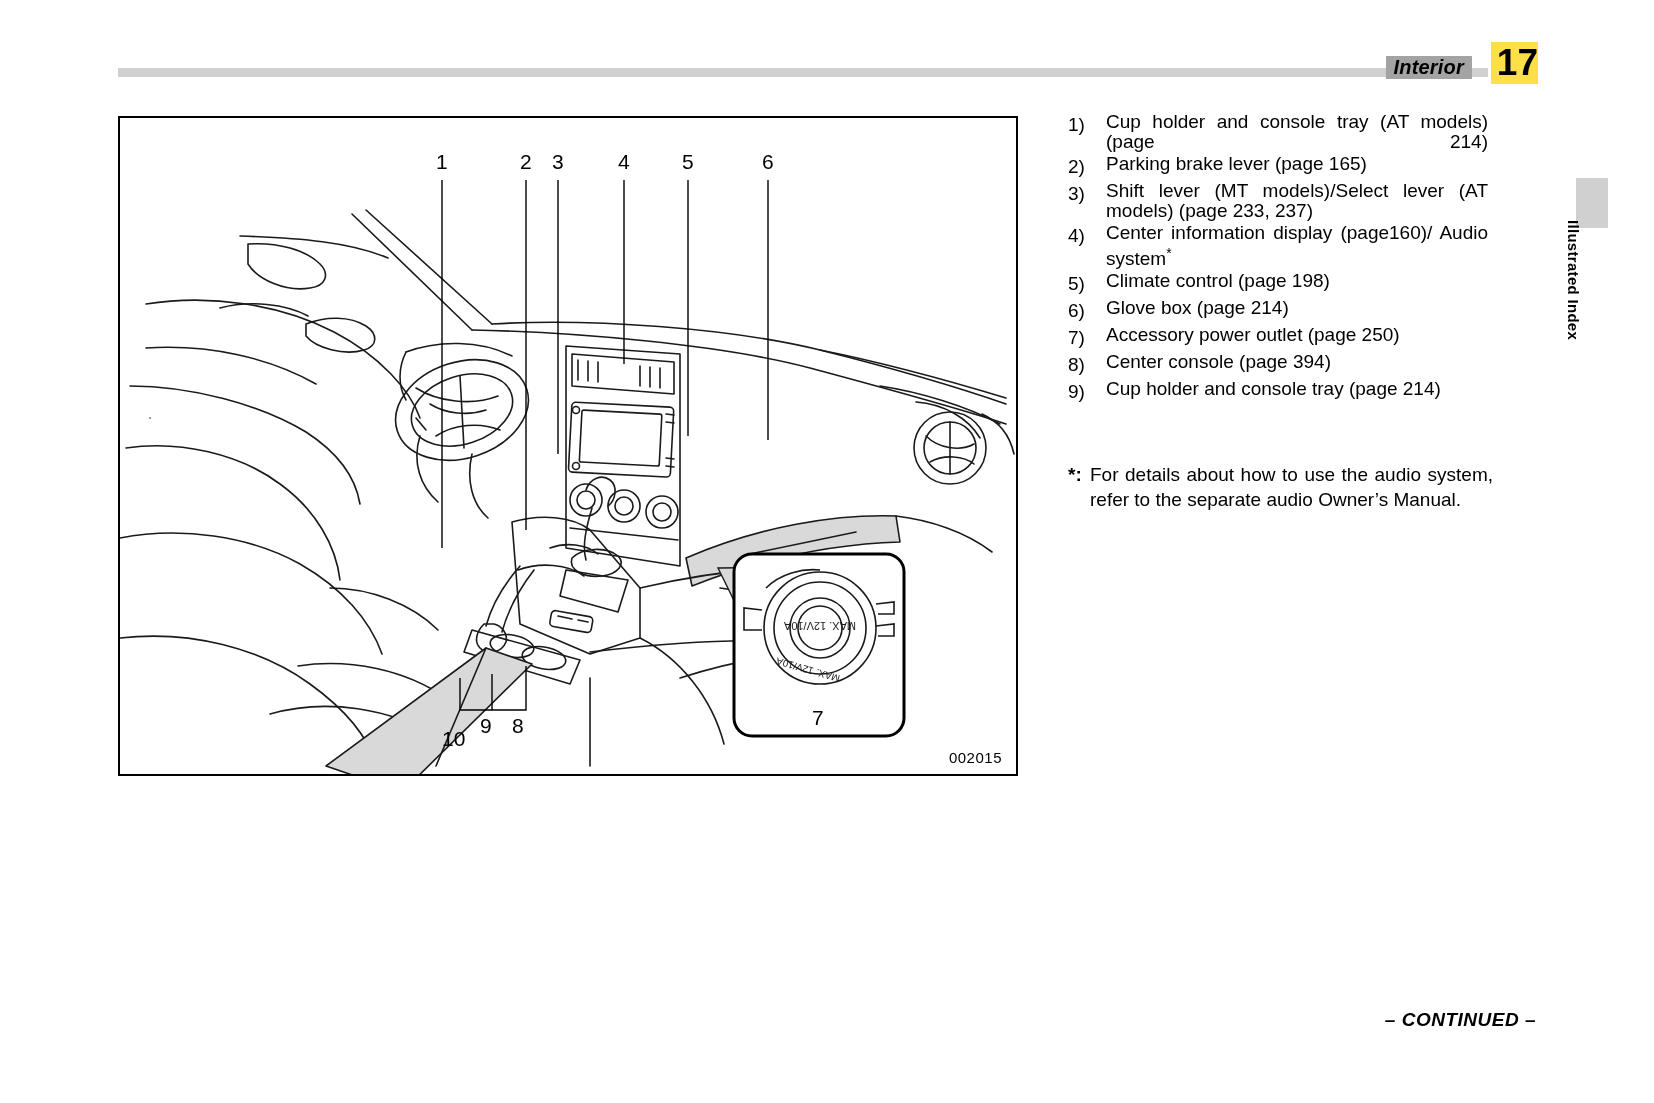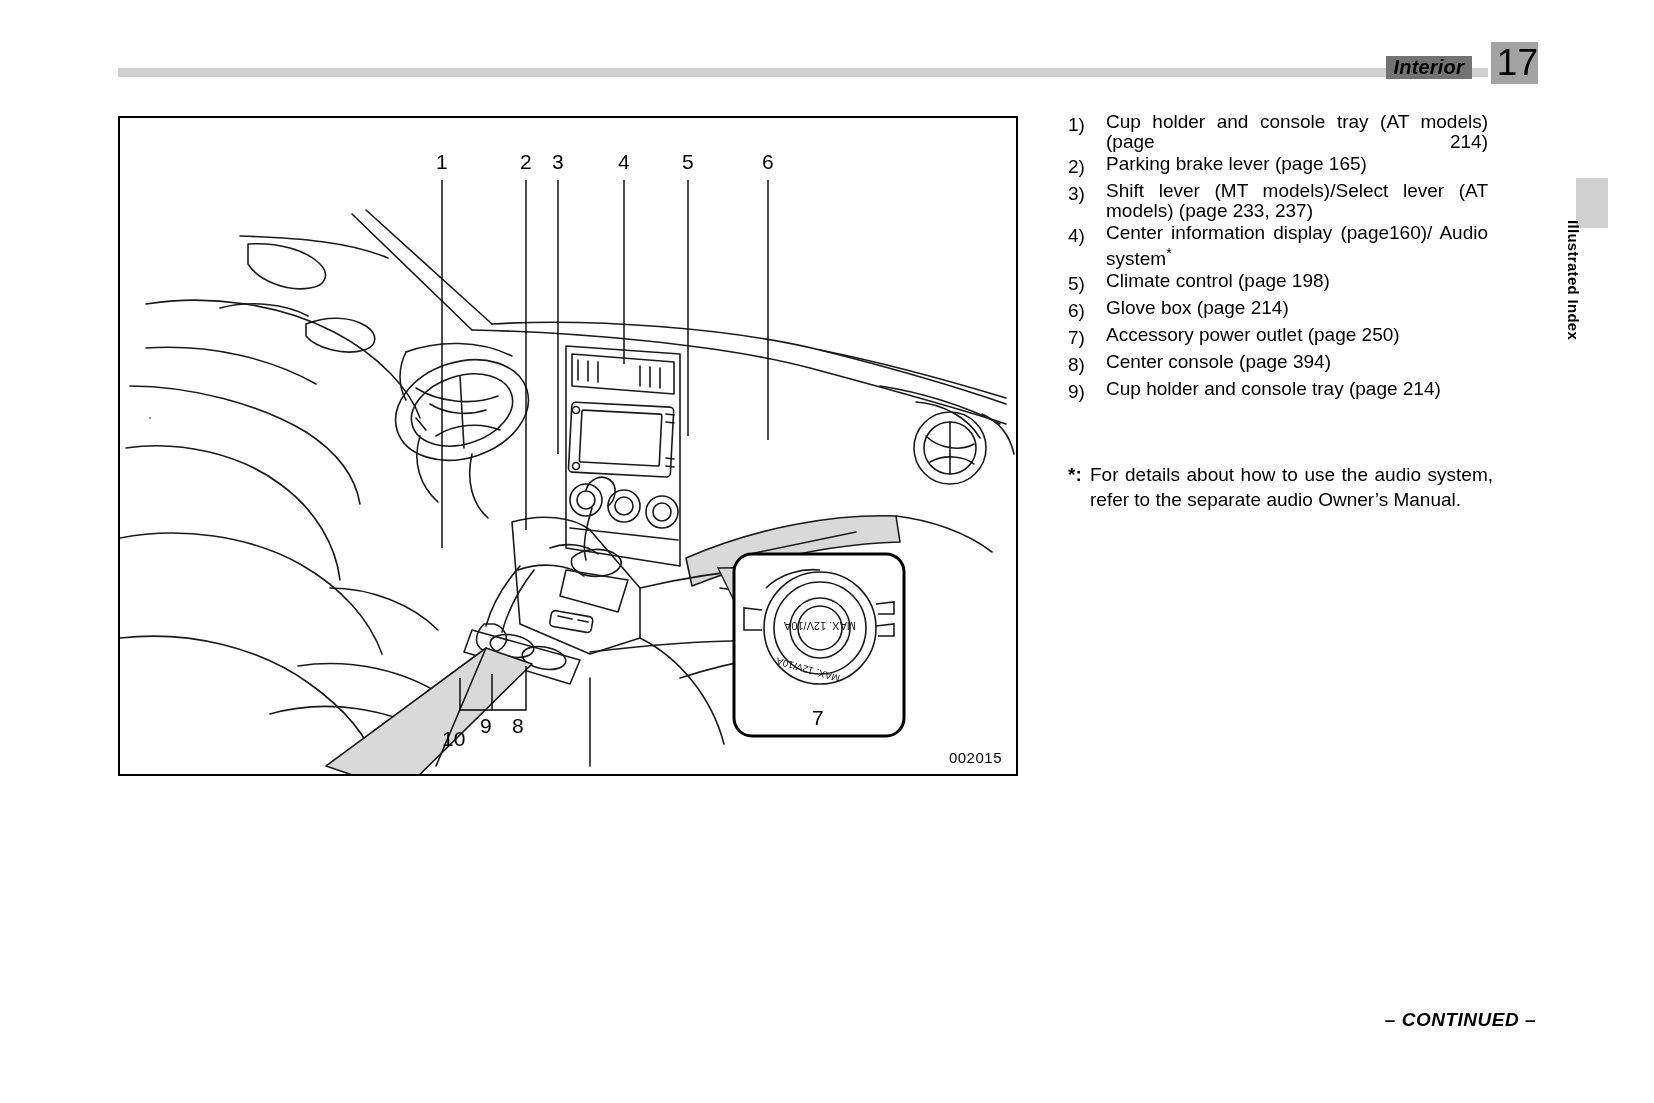--- a/index.html
+++ b/index.html
@@ -41,30 +41,30 @@
     background: #d0d0d0;
   }
   #header-title {
     position: absolute;
     right: 66px;
     top: 0px;
     font-style: italic;
     font-weight: bold;
     font-size: 20px;
     letter-spacing: 0.2px;
-    background: #737373;
+    background: #a3a3a3;
     padding: 0 8px;
   }
   #page-number {
     position: absolute;
     right: 0px;
     top: -14px;
-    font-weight: normal;
+    font-weight: bold;
     font-size: 37px;
-    background: #a3a3a3;
+    background: #fde047;
     padding-left: 6px;
   }
 
   
   #side-tab {
     position: absolute;
     left: 1576px;
     top: 178px;
     width: 32px;
     height: 50px;

